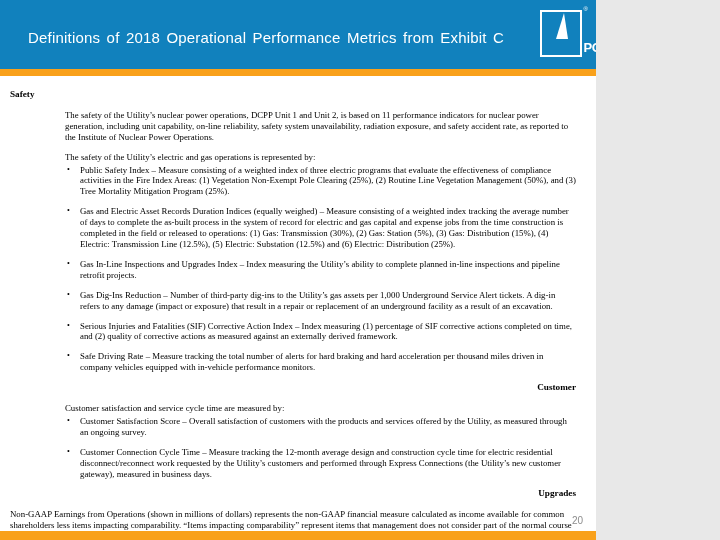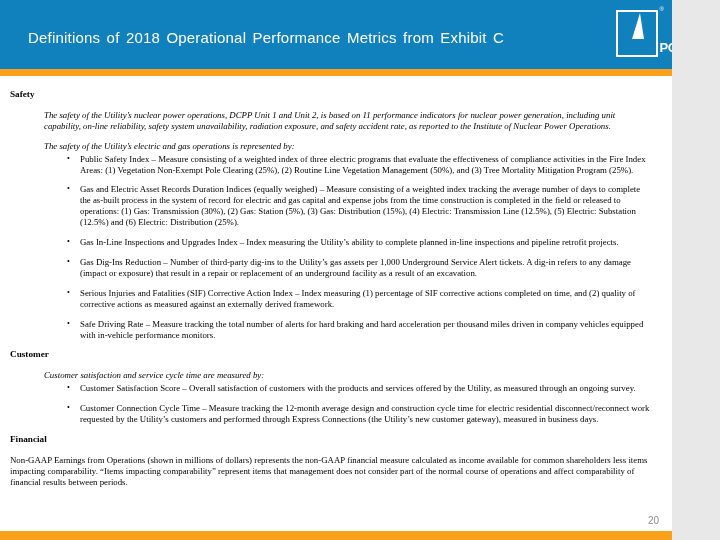--- a/index.html
+++ b/index.html
@@ -1,17 +1,17 @@
 <!DOCTYPE html>
 <html style="--banner_blue: #1181BD; --accent_orange: #F9A11B; --page_gray: #8C8C8C;"><head>
 <meta charset="utf-8">
 <style>
   html,body { margin:0; padding:0; background:#e8e8e8; }
   .slide {
-    position:relative; width:672px; height:540px; background:#ffffff;
+    position:relative; width:596px; height:540px; background:#ffffff;
     overflow:hidden; font-family:"Liberation Serif", serif; color:#000;
   }
   
   .banner {
     height:69px; background:var(--banner_blue, #1181BD);
     position:relative; display:flex; align-items:center;
   }
   .banner h1 {
     margin:0 0 0 28px; padding-top:6px;
     font-family:"Liberation Sans", sans-serif; font-weight:normal;
@@ -31,23 +31,23 @@
     font-size:13px; line-height:15px; color:#ffffff; letter-spacing:-0.5px;padding-left:40px;
   }
   .logo-text .amp { color:var(--accent_orange, #F9A11B); }
   .logo-reg {
     position:absolute; top:-2px; right:-2px; font-family:"Liberation Sans", sans-serif;
     font-size:6px; color:#ffffff;
   }
   
   .body { padding:13px 20px 0 10px; font-size:8.8px; line-height:10.9px; }
   .sec-heading { font-size:9.2px; font-weight:bold; margin:0 0 10px 0; }
-  .sec-heading.gap { margin-top:8px; }
+  .sec-heading.gap { margin-top:8px;text-align:right; }
   .para { margin:0 0 9px 0; text-align:left; }
-  .para.ind { margin-left:34px;font-style:italic; }
+  .para.ind { margin-left:55px; }
   .para.tight { margin-bottom:2px; }
   .bullet { display:flex; margin:0 0 9px 54px; }
   .bullet .marker { flex:0 0 16px; padding-left:3px; box-sizing:border-box; font-size:8px; }
   .bullet .btext { flex:1; }
   
   .page-num {
     position:absolute; right:13px; bottom:14px;
     font-family:"Liberation Sans", sans-serif; font-size:10px; color:var(--page_gray, #8C8C8C);
   }
   .accent-bottom { position:absolute; left:0; right:0; bottom:0; height:9px; background:var(--accent_orange, #F9A11B); }
@@ -105,21 +105,21 @@
     <p class="para ind tight">Customer satisfaction and service cycle time are measured by:</p>
     <div class="bullet">
       <span class="marker">•</span>
       <span class="btext">Customer Satisfaction Score – Overall satisfaction of customers with the products and services offered by the Utility, as measured through an ongoing survey.</span>
     </div>
     <div class="bullet">
       <span class="marker">•</span>
       <span class="btext">Customer Connection Cycle Time – Measure tracking the 12-month average design and construction cycle time for electric residential disconnect/reconnect work requested by the Utility’s customers and performed through Express Connections (the Utility’s new customer gateway), measured in business days.</span>
     </div>
 
-    <h2 class="sec-heading gap">Financial</h2>
+    <h2 class="sec-heading gap">Upgrades</h2>
     <p class="para">Non-GAAP Earnings from Operations (shown in millions of dollars) represents the non-GAAP financial measure calculated as income available for common shareholders less items impacting comparability. “Items impacting comparability” represent items that management does not consider part of the normal course of operations and affect comparability of financial results between periods.</p>
 
   </main>
 
   <div class="page-num">20</div>
   <div class="accent-bottom"></div>
 
 </div>
 
 </body></html>

